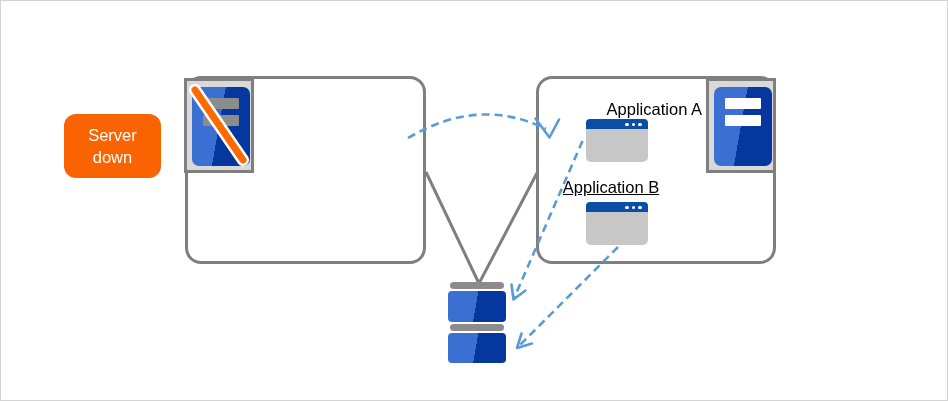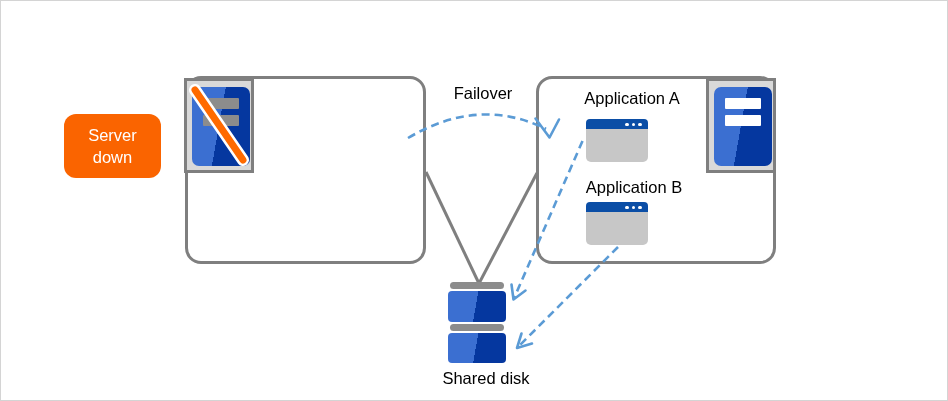--- a/index.html
+++ b/index.html
@@ -76,24 +76,22 @@
     <line class="gray-line" x1="425" y1="171" x2="477.5" y2="281.5"></line>
     <line class="gray-line" x1="536" y1="172" x2="478.5" y2="281.5"></line>
     <path class="blue-dash" d="M 407 137 Q 478 95 545 128"></path>
     <path class="blue-head" d="M 534.5 117.5 L 548.5 136.5 L 558 118.5"></path>
     <line class="blue-dash" x1="581.5" y1="140" x2="512.5" y2="298.5"></line>
     <path class="blue-head" d="M 524.5 289.5 L 512.5 298.5 L 510.5 283.5"></path>
     <line class="blue-dash" x1="617" y1="246" x2="516" y2="347"></line>
     <path class="blue-head" d="M 531 342.5 L 516 347 L 520.5 332.5"></path>
   </svg>
 
-  <div class="abs lbl" style="left:432px;top:83px;width:100px;">Failover</div>
-  <div class="abs lbl" style="left:561px;top:88px;width:140px;">Application A</div>
-  <div class="abs lbl" style="left:563px;top:177px;width:140px;">Application B</div>
-  <div class="abs lbl" style="left:405px;top:368px;width:160px;">Shared disk</div>
+  <div class="abs lbl" style="left:561px;top:99px;width:140px;text-align:right;">Application A</div>
+  <div class="abs lbl" style="left:540px;top:177px;width:140px;text-decoration:underline;">Application B</div>
 
   <div class="abs badge">Server down</div>
 
   <div class="abs srv-frame" style="left:183px;top:77px;">
     <div class="srv-body">
       <div class="srv-slot s1 slot-gray"></div>
       <div class="srv-slot s2 slot-gray"></div>
     </div>
     <svg class="cross-svg" width="64" height="89" viewBox="0 0 64 89">
       <line x1="8" y1="9" x2="56" y2="79" stroke="#ffffff" stroke-width="12" stroke-linecap="round"></line>

